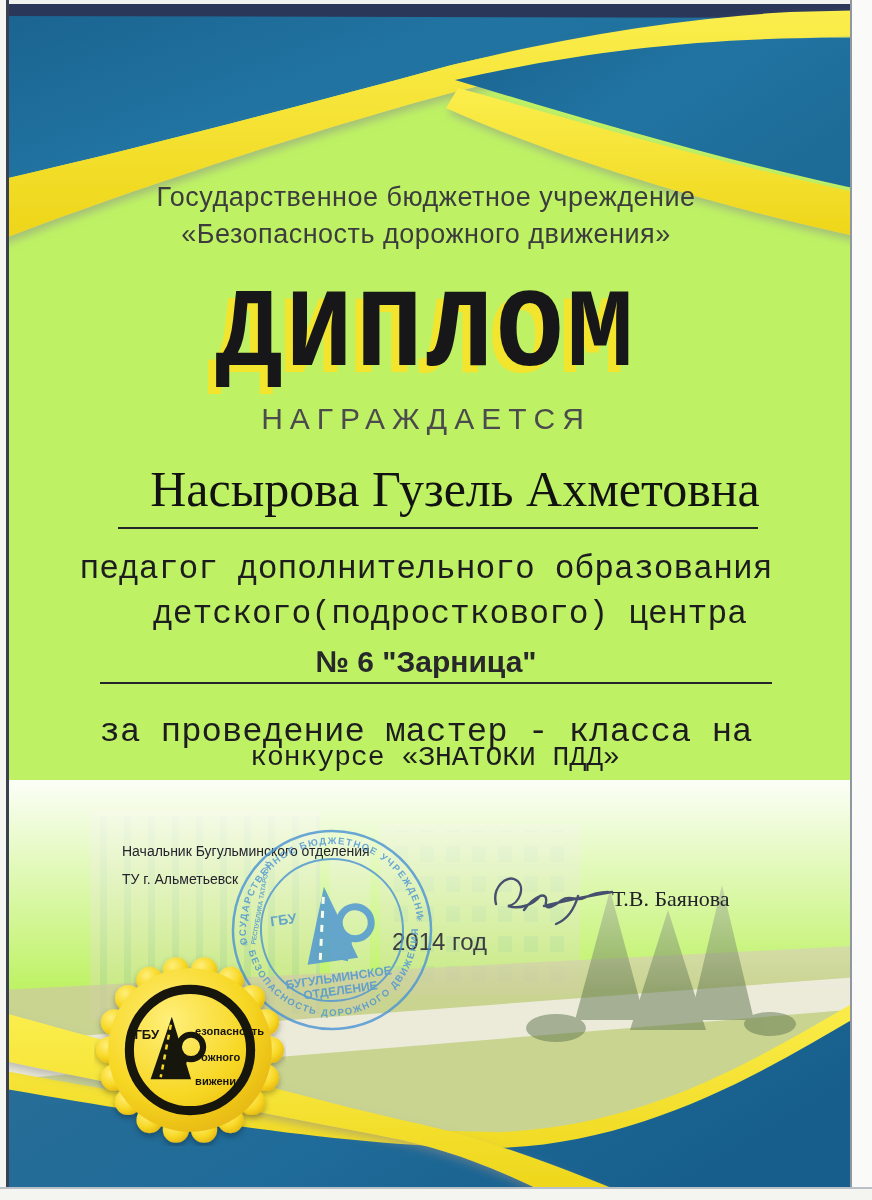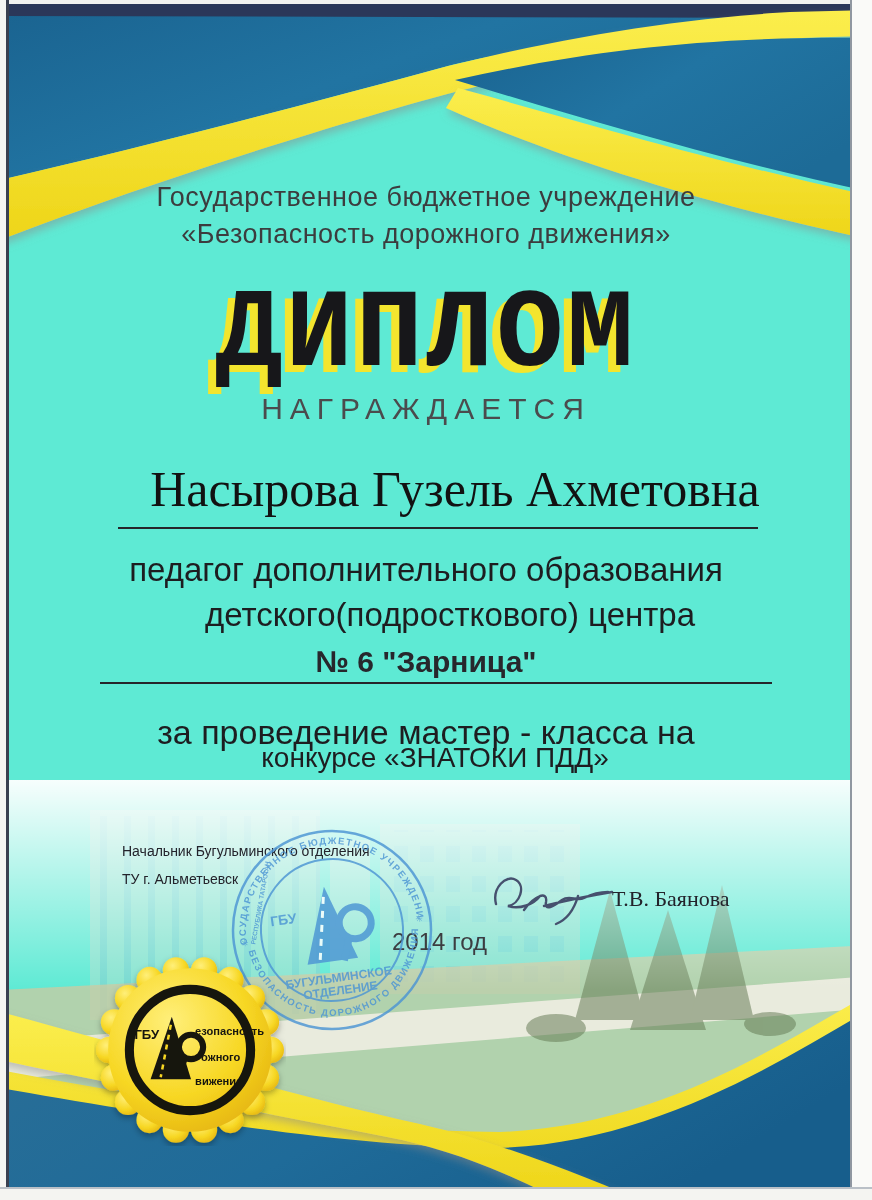--- a/index.html
+++ b/index.html
@@ -1,26 +1,26 @@
 <!DOCTYPE html>
 <html><head>
 <meta charset="utf-8">
 <style>
   html,body{margin:0;padding:0;background:#e9e9e7;}
-  .page{position:relative;width:872px;height:1200px;background:#5eead4;overflow:hidden;
+  .page{position:relative;width:872px;height:1200px;background:#bef264;overflow:hidden;
         font-family:"Liberation Sans",sans-serif;outline:1px solid #d0d0ce;}
   .layer{position:absolute;left:0;top:0;}
   
   .ctr{position:absolute;left:10px;width:832px;text-align:center;color:#1c1c1f;}
   .org-line{font-size:27px;font-weight:500;color:#3c3c3e;letter-spacing:.5px;}
   .title{font-size:112px;font-weight:800;letter-spacing:3px;color:#17171a;
          text-shadow:-8px 7px 0 #f3e52e;font-family:Liberation Mono, monospace;}
   .subtitle{font-size:30px;font-weight:500;letter-spacing:7px;color:#4b4b4d;}
   .recipient{font-size:50px;font-family:Liberation Serif, serif;color:#121212;padding-left:29px;}
-  .serifline{font-family:Liberation Sans, sans-serif;color:#1d1d20;}
+  .serifline{font-family:Liberation Mono, monospace;color:#1d1d20;}
   .rule{position:absolute;height:2px;background:#26262a;}
   .center-number{font-size:30px;font-weight:600;color:#27272c;}
   .sig-block{position:absolute;left:122px;top:838px;font-family:Liberation Sans, sans-serif;
              font-size:14px;line-height:27.5px;color:#23232b;z-index:3;}
   .sig-name{position:absolute;left:612px;top:886px;font-family:"Liberation Serif",serif;
             font-size:22px;color:#23232b;z-index:3;}
   .year{position:absolute;left:392px;top:928px;font-size:24px;color:#3c3c40;z-index:3;}
   
   .m-top{position:absolute;left:0;top:0;width:100%;height:4px;background:#f2f2f0;z-index:6;}
   .m-left{position:absolute;left:0;top:0;width:6px;height:100%;background:#f5f5f2;
@@ -102,21 +102,21 @@
     </defs>
     <path d="M0,290 C150,318 350,352 500,352 C655,346 768,272 872,212 L872,410 L0,410 Z" fill="url(#yelGrad)"></path>
     <path d="M0,308 C150,334 350,368 500,368 C650,362 770,288 872,228 L872,410 L0,410 Z" fill="url(#tealGradB)"></path>
     <path d="M0,232 C130,266 290,316 420,344 C490,360 570,390 640,420 L560,420 C505,392 455,372 402,360 C270,334 130,308 0,280 Z" fill="url(#yelGrad)" filter="url(#bandShadow)"></path>
   </svg>
 
   <div class="ctr org-line" style="top:182px;z-index:3;">Государственное бюджетное учреждение</div>
   <div class="ctr org-line" style="top:219px;z-index:3;">«Безопасность дорожного движения»</div>
 
   <div class="ctr title" style="top:272px;z-index:3;">ДИПЛОМ</div>
-  <div class="ctr subtitle" style="top:392px;z-index:3;">НАГРАЖДАЕТСЯ</div>
+  <div class="ctr subtitle" style="top:402px;z-index:3;">НАГРАЖДАЕТСЯ</div>
 
   <div class="ctr recipient" style="top:460px;z-index:3;">Насырова Гузель Ахметовна</div>
   <div class="rule" style="left:118px;top:527px;width:640px;z-index:3;"></div>
 
   <div class="ctr serifline" style="top:551px;font-size:33px;z-index:3;">педагог дополнительного образования</div>
   <div class="ctr serifline" style="top:596px;font-size:33px;z-index:3;padding-left:24px;">детского(подросткового) центра</div>
   <div class="ctr center-number" style="top:645px;z-index:3;">№ 6 "Зарница"</div>
   <div class="rule" style="left:100px;top:682px;width:672px;z-index:3;"></div>
 
   <div class="ctr serifline" style="top:702px;font-size:34px;z-index:3;margin-top:11px;">за проведение мастер - класса на</div>

